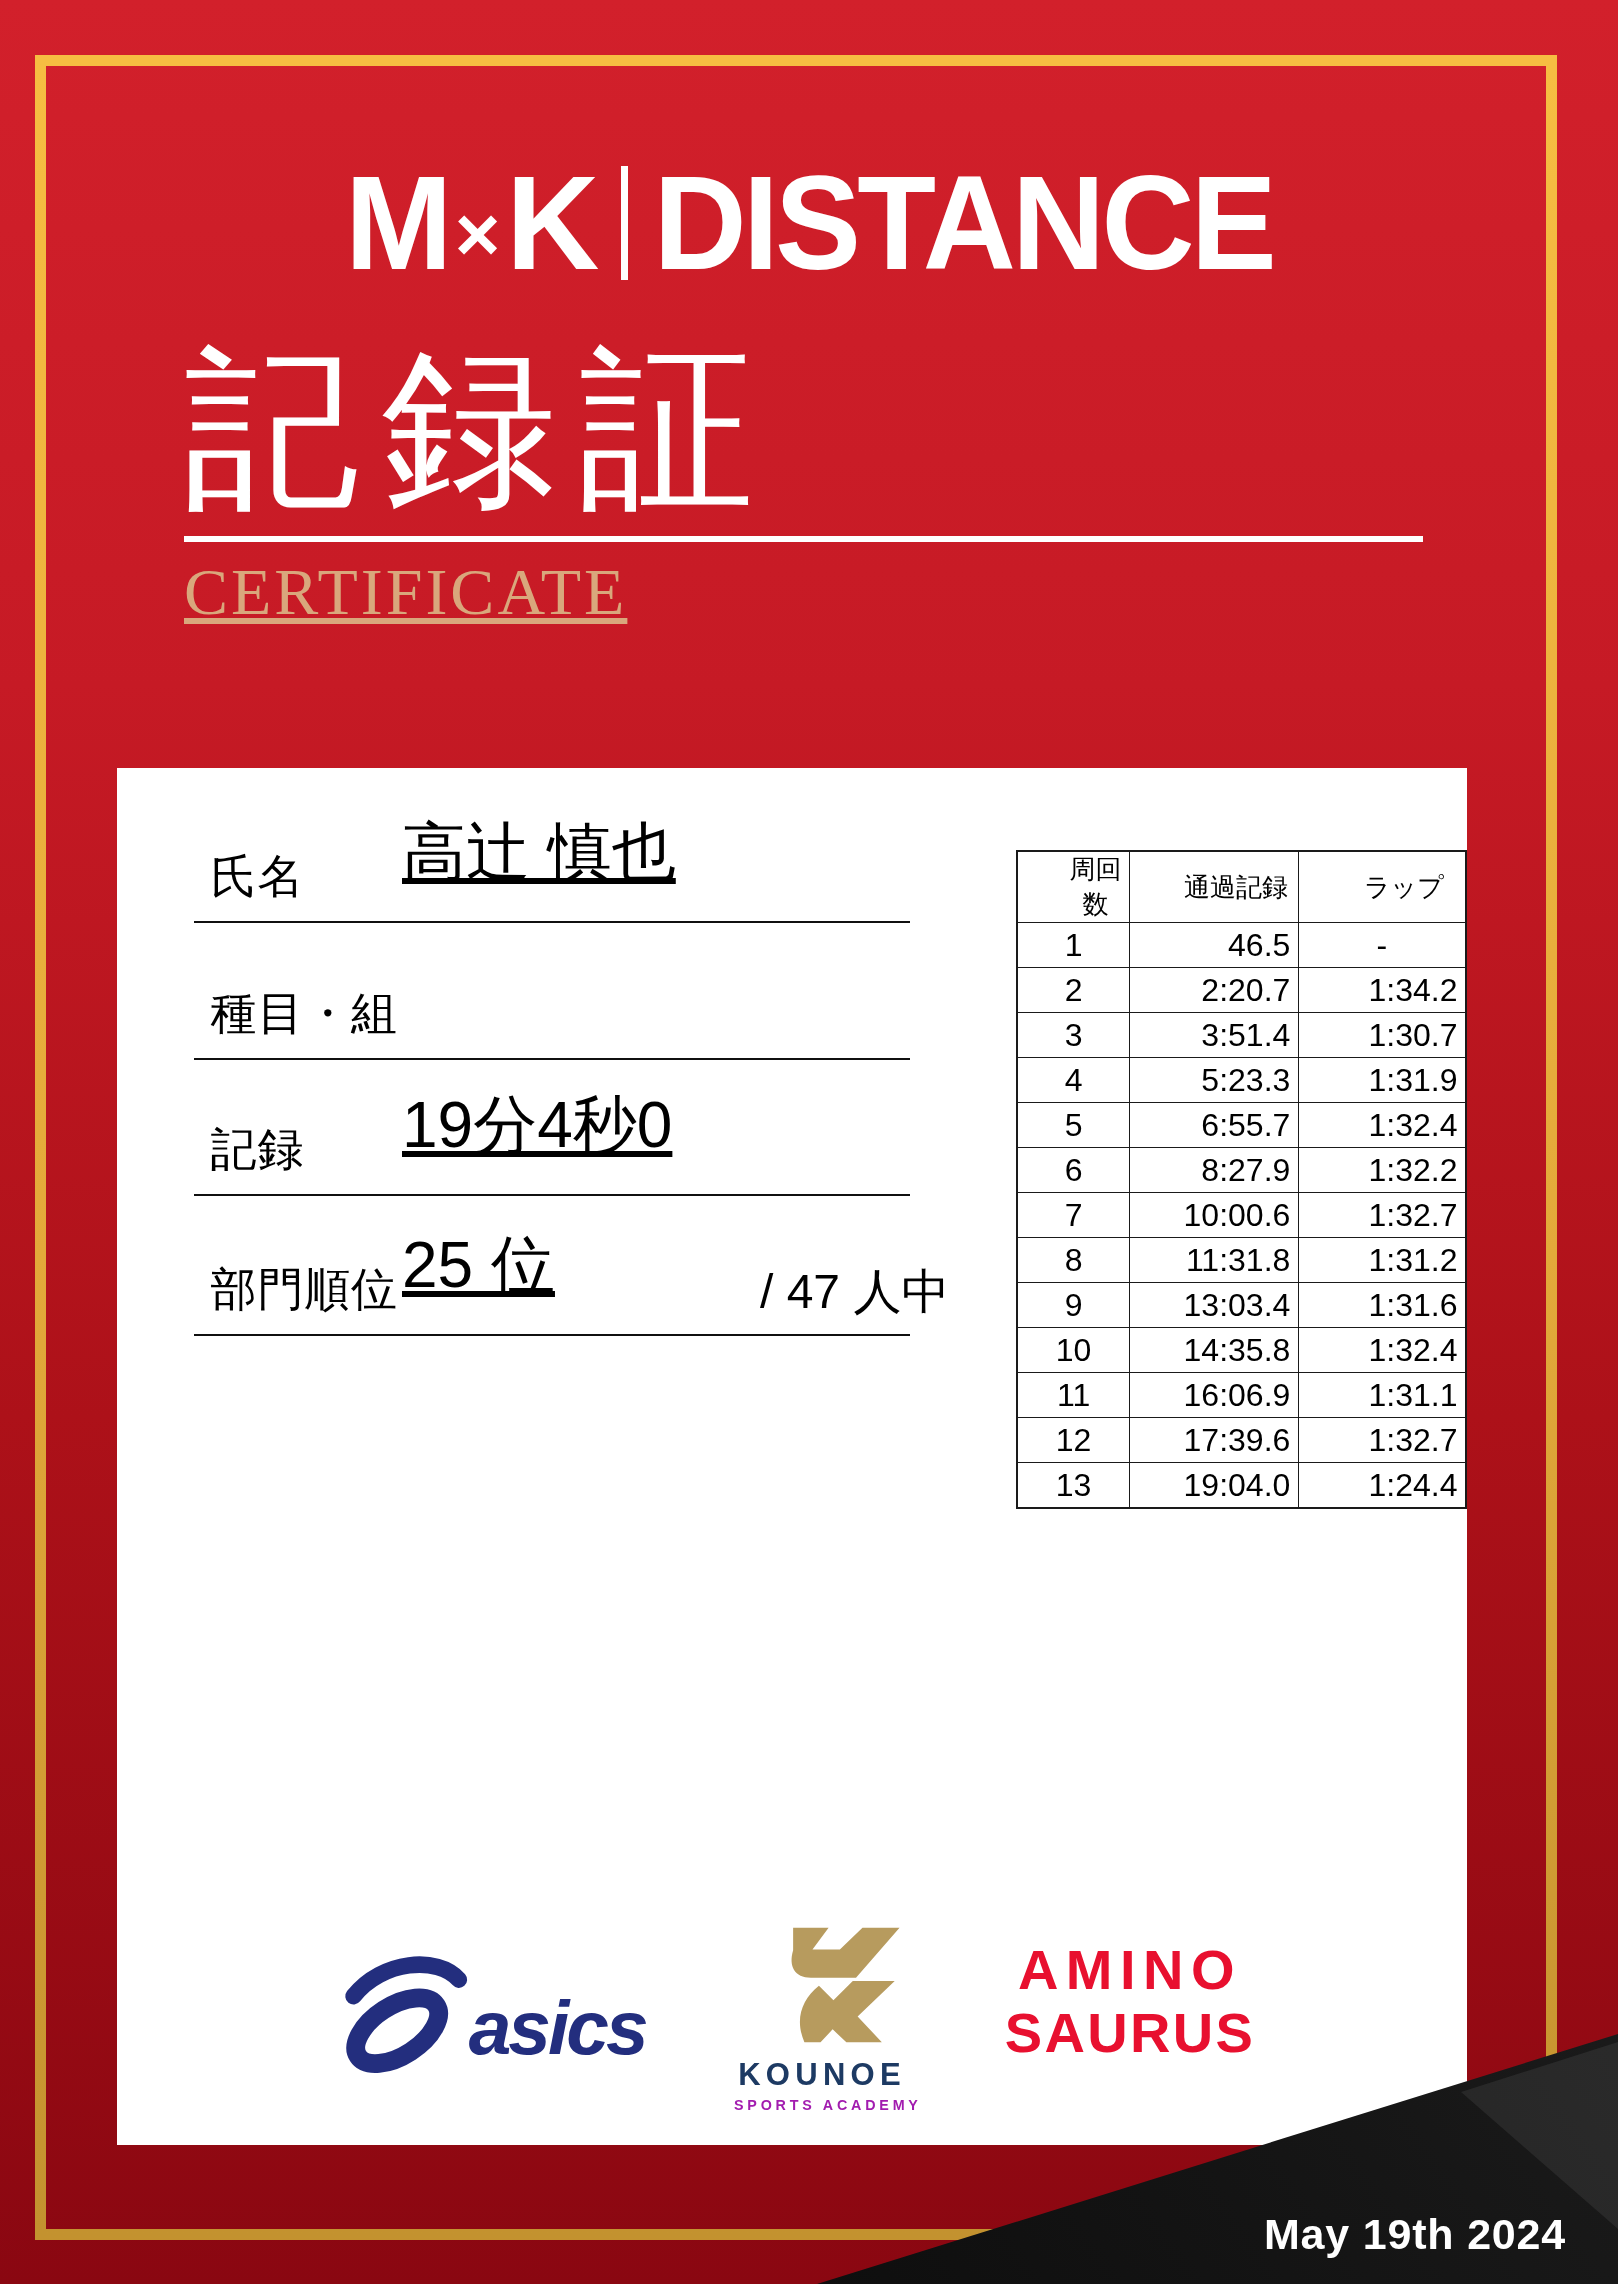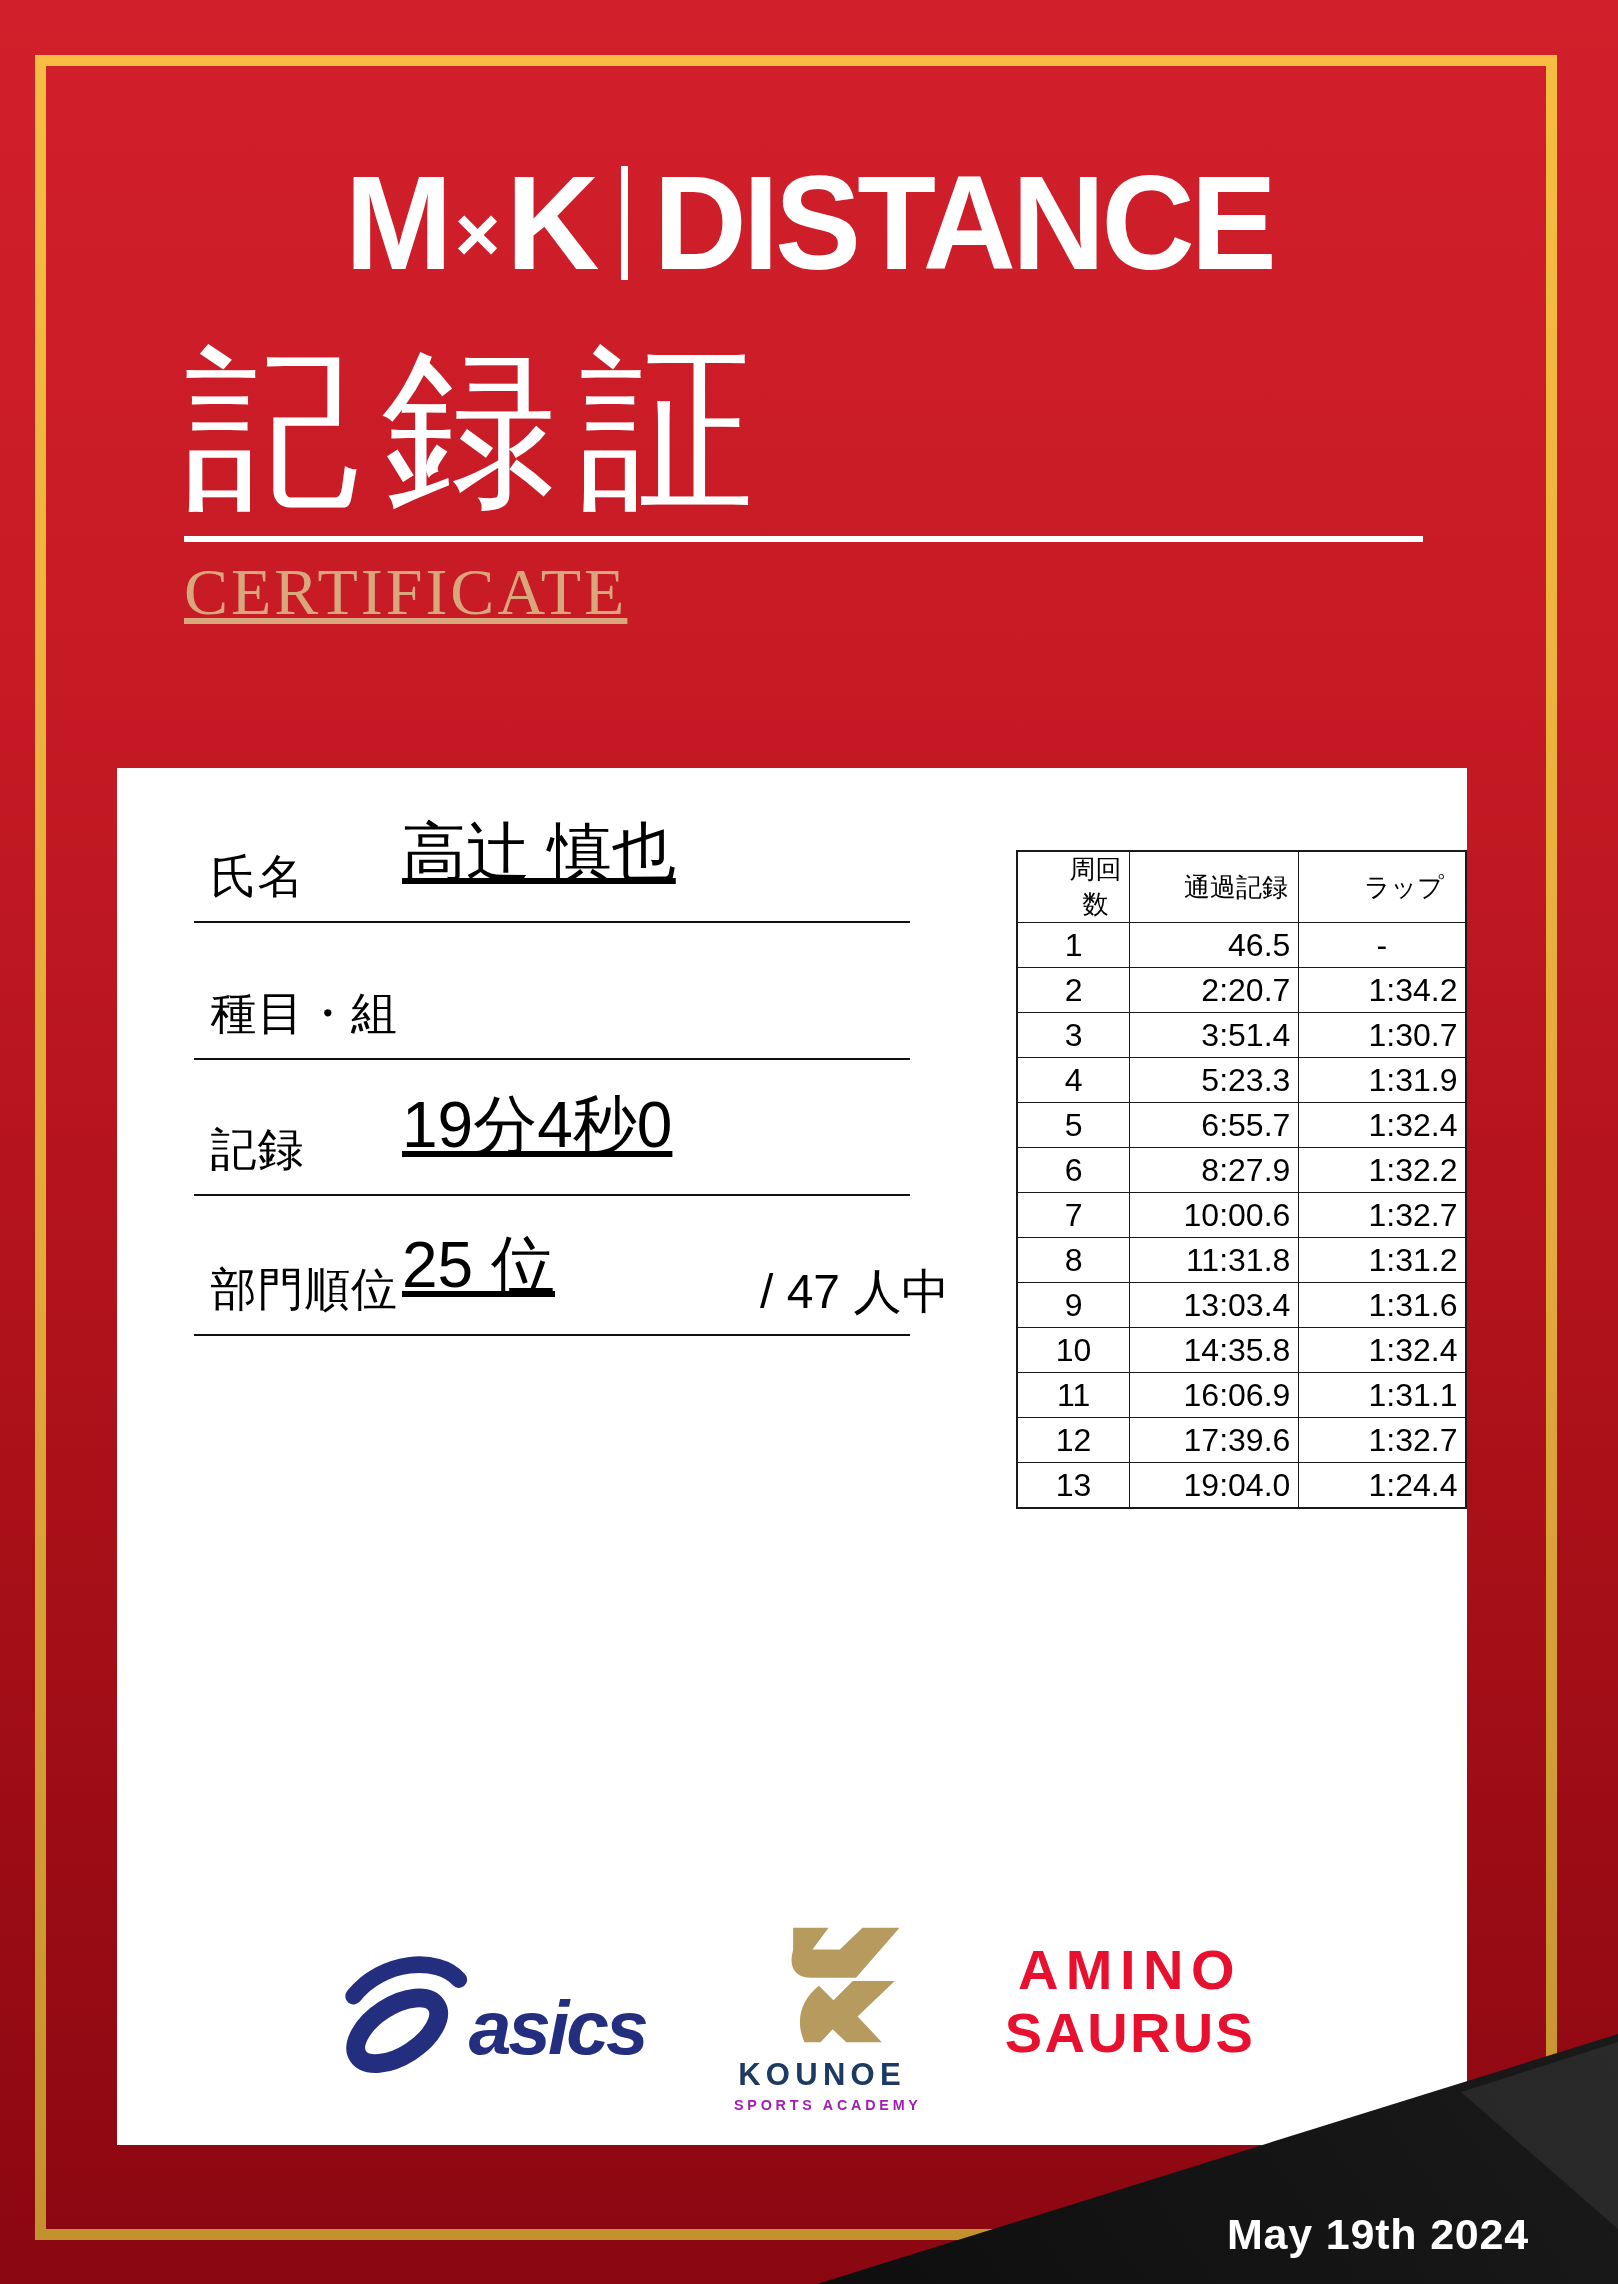--- a/index.html
+++ b/index.html
@@ -67,21 +67,21 @@
     position:absolute;left:0;top:0;width:1618px;height:2284px;z-index:5;
     clip-path:polygon(817px 2284px,1618px 2034px,1618px 2284px);
     background:linear-gradient(to left bottom,#3a3a3a 0%,#1a1a1a 45%,#0c0c0c 80%);
   }
   .band-highlight{
     position:absolute;left:0;top:0;width:1618px;height:2284px;z-index:6;
     clip-path:polygon(1461px 2092px,1618px 2042px,1618px 2229px);
     background:rgba(255,255,255,0.07);
   }
   .date{
-    position:absolute;left:1227px;top:2210px;width:339px;z-index:7;text-align:left;
+    position:absolute;left:1227px;top:2210px;width:339px;z-index:7;text-align:right;
     color:#fff;font-size:43px;font-weight:600;letter-spacing:0.8px;white-space:nowrap;
   }
 </style>
 </head>
 <body>
 
 <div class="page">
 
   <div class="gold-frame"></div>
 

